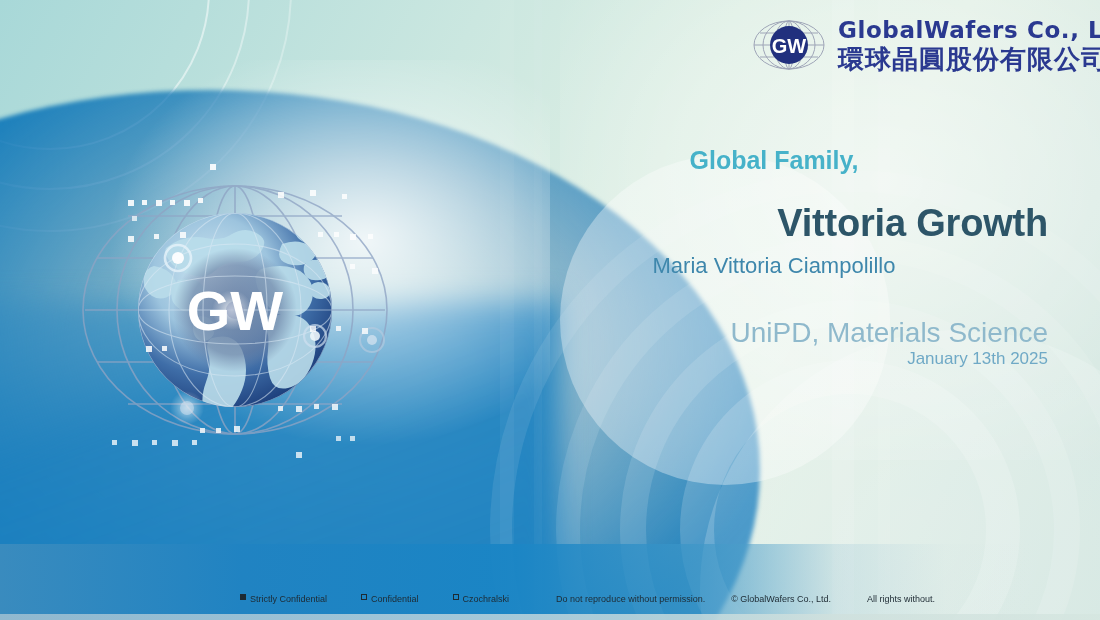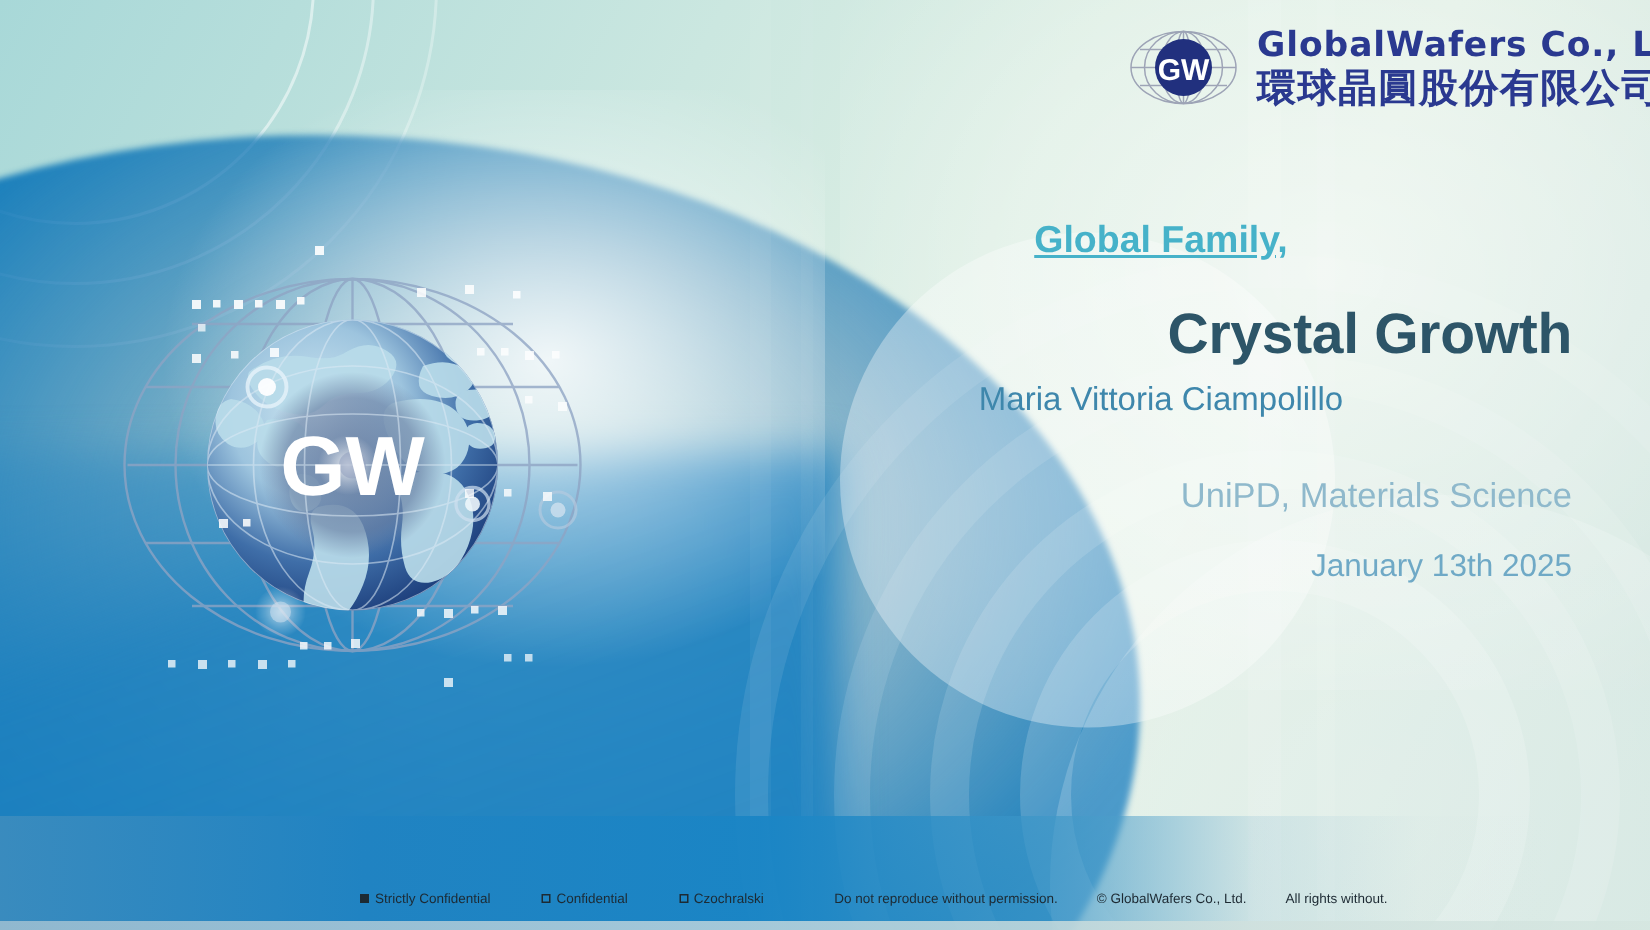--- a/index.html
+++ b/index.html
@@ -102,53 +102,52 @@
     font-weight:bold;font-size:26px;letter-spacing:1px;color:#2a3990;
     margin-top:4px;white-space:nowrap;
     font-family:"DejaVu Sans","Liberation Sans",sans-serif;
   }
 
   
   #textblock{position:absolute;left:500px;top:145px;width:548px;text-align:right;}
   .tagline{
     color:#46b2c9;font-weight:bold;font-size:25px;line-height:1.22;
     text-align:center;
-    text-decoration:underline;
   }
   .tagline .l2{display:block;}
   #maintitle{
     color:#2d5568;font-weight:bold;font-size:38px;line-height:1.13;
     margin-top:26px;letter-spacing:-.2px;
   }
   #maintitle .l2{display:block;}
   #author{
     color:#3e87ac;font-size:22px;margin-top:9px;font-weight:normal;text-align:center;
   }
   #affiliation{
-    color:#8fb9cc;font-size:23px;margin-top:38px;text-align:right;
+    color:#8fb9cc;font-size:28px;margin-top:38px;text-align:right;
   }
   #date{
-    color:#6fa9c6;font-size:21px;margin-top:22px;
+    color:#6fa9c6;font-size:17px;
   }
 
   
   #footer{
     position:absolute;left:228px;bottom:16px;
     display:flex;align-items:center;
     font-size:9px;color:#1d2a33;white-space:nowrap;
     font-family:"Liberation Sans","DejaVu Sans",sans-serif;
   }
-  #footer .cls{display:flex;align-items:center;margin-right:22px;padding-left:12px;}
+  #footer .cls{display:flex;margin-right:22px;padding-left:12px;}
   #footer .box{
     display:inline-block;width:6px;height:6px;margin-right:4px;
     border:1px solid #1d2a33;background:transparent;
   }
   #footer .box.checked{background:#1d2a33;}
   #footer .note{margin-right:26px;margin-left:25px;}
-  #footer .copy{margin-right:26px;}
+  #footer .copy{margin-right:36px;}
 </style>
 </head>
 <body>
 
 <div id="slide">
 
   <div class="bg-base"></div>
   <div class="bg-glow-tr"></div>
 
   <div class="rings" style="left:-210px;top:-270px;width:520px;height:520px;">
@@ -362,21 +361,21 @@
     </div>
   </div>
 
   <div id="textblock">
 
     <div class="tagline">
       <span>Global Family,</span>
     </div>
 
     <div id="maintitle">
-      <span class="l2">Crystal Growth</span>
+      <span class="l2">Vittoria Growth</span>
     </div>
 
     <div id="author">Maria Vittoria Ciampolillo</div>
 
     <div id="affiliation">UniPD, Materials Science</div>
 
     <div id="date">January 13th 2025</div>
   </div>
 
   <div class="bg-bottomband"></div>

